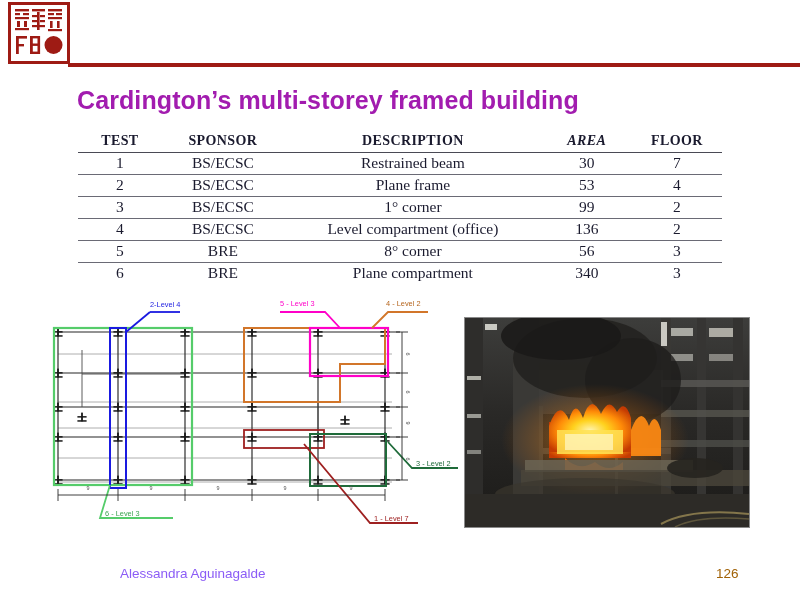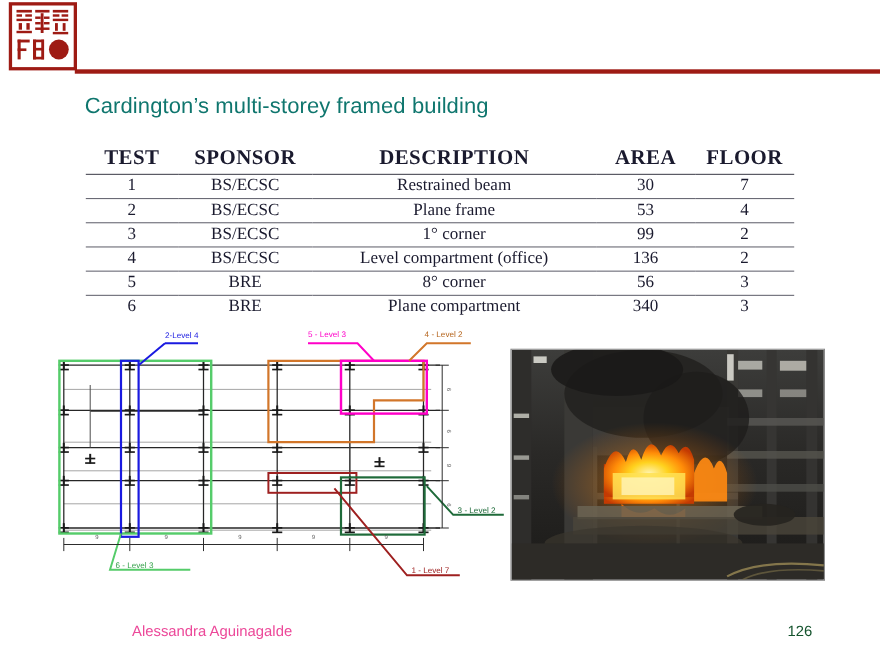--- a/index.html
+++ b/index.html
@@ -12,51 +12,51 @@
   
   #logo{position:absolute;left:8px;top:2px;width:62px;height:62px;
         border:3px solid #9e1b14;box-sizing:border-box;background:#ffffff;}
   #logo svg{display:block;}
 
   #header-rule{position:absolute;left:68px;top:63px;width:732px;height:4px;
                background:#9e1b14;}
 
   
   #title{position:absolute;left:77px;top:86px;width:660px;
-         font-size:20px;font-weight:normal;color:#0f766e;
+         font-size:25px;font-weight:bold;color:#a21caf;
          letter-spacing:.1px;white-space:nowrap;}
 
   
   #table-wrap{position:absolute;left:78px;top:133px;width:644px;}
   table{border-collapse:collapse;width:100%;
         font-family:"Liberation Serif",serif;color:#1a1a2e;}
-  thead th{font-size:19px;font-weight:bold;
+  thead th{font-size:14px;font-weight:bold;
            padding:0 0 3px 0;border-bottom:1.6px solid #4a4a55;
            letter-spacing:.4px;}
   tbody td{font-size:15.5px;text-align:center;padding:1px 0 2px 0;
            border-bottom:1.3px solid #6a6a75;}
   tbody tr:last-child td{border-bottom:none;}
   .c-test{width:13%;} .c-sponsor{width:19%;} .c-desc{width:40%;}
-  .c-area{width:14%;} .c-floor{width:14%;}
+  .c-area{width:14%;font-style:italic;} .c-floor{width:14%;}
   .deg{letter-spacing:0;}
 
   
   #plan{position:absolute;left:40px;top:292px;width:420px;height:250px;}
   #plan svg{display:block;}
 
   
   #photo{position:absolute;left:464px;top:317px;width:286px;height:211px;
          border:1px solid #8a8a8a;box-sizing:border-box;overflow:hidden;}
   #photo svg{display:block;}
 
   
   #footer-name{position:absolute;left:120px;top:566px;font-size:13.5px;
-               color:#ec4899;}
+               color:#8b5cf6;}
   #footer-page{position:absolute;left:716px;top:566px;font-size:13.5px;
-               color:#14532d;}
+               color:#a16207;}
 </style>
 </head>
 <body>
 
 <div id="logo">
   <svg width="56" height="56" viewBox="0 0 56 56">
     <g fill="#9e1b14">
 
       <rect x="4" y="4" width="14" height="2.4"></rect>
       <rect x="4" y="8" width="5" height="2.2"></rect>

